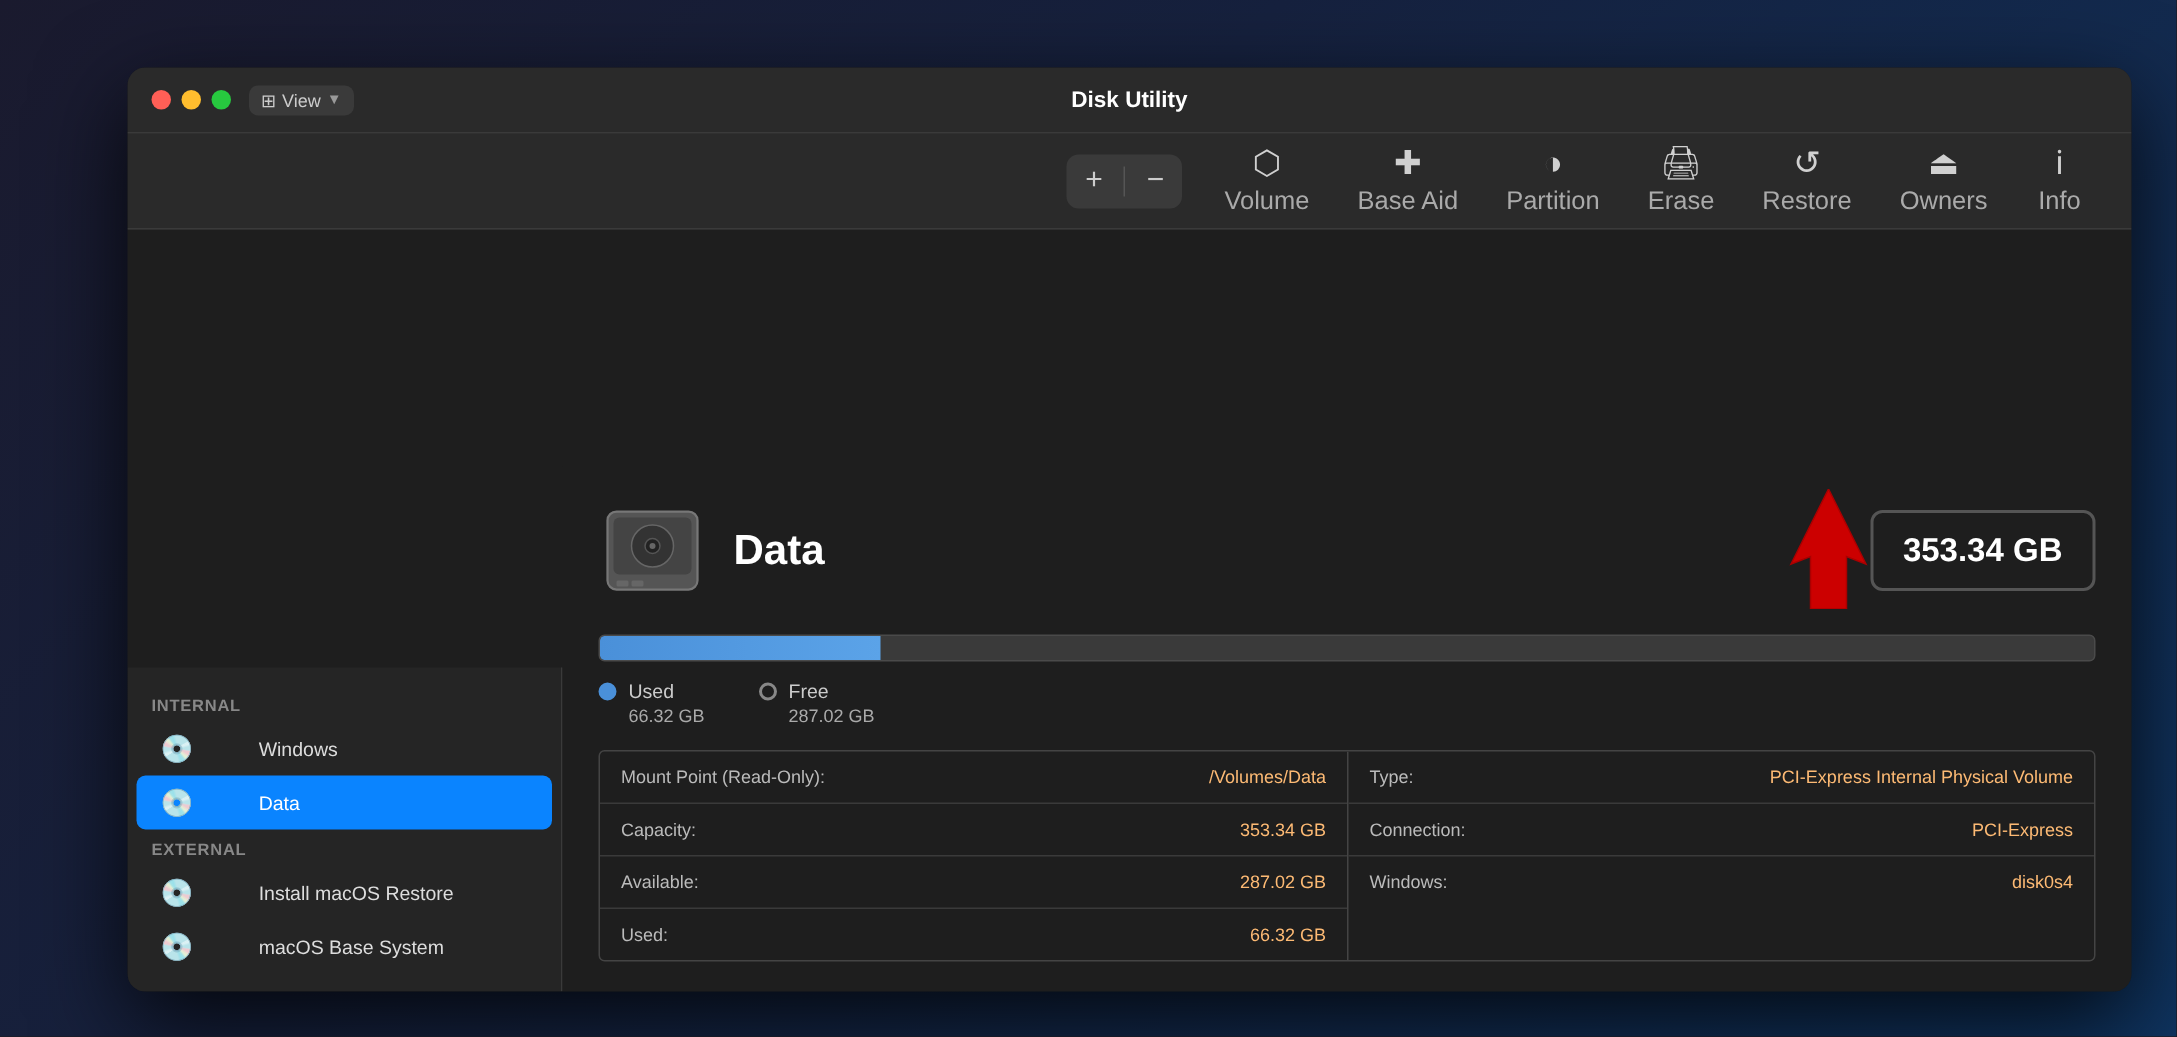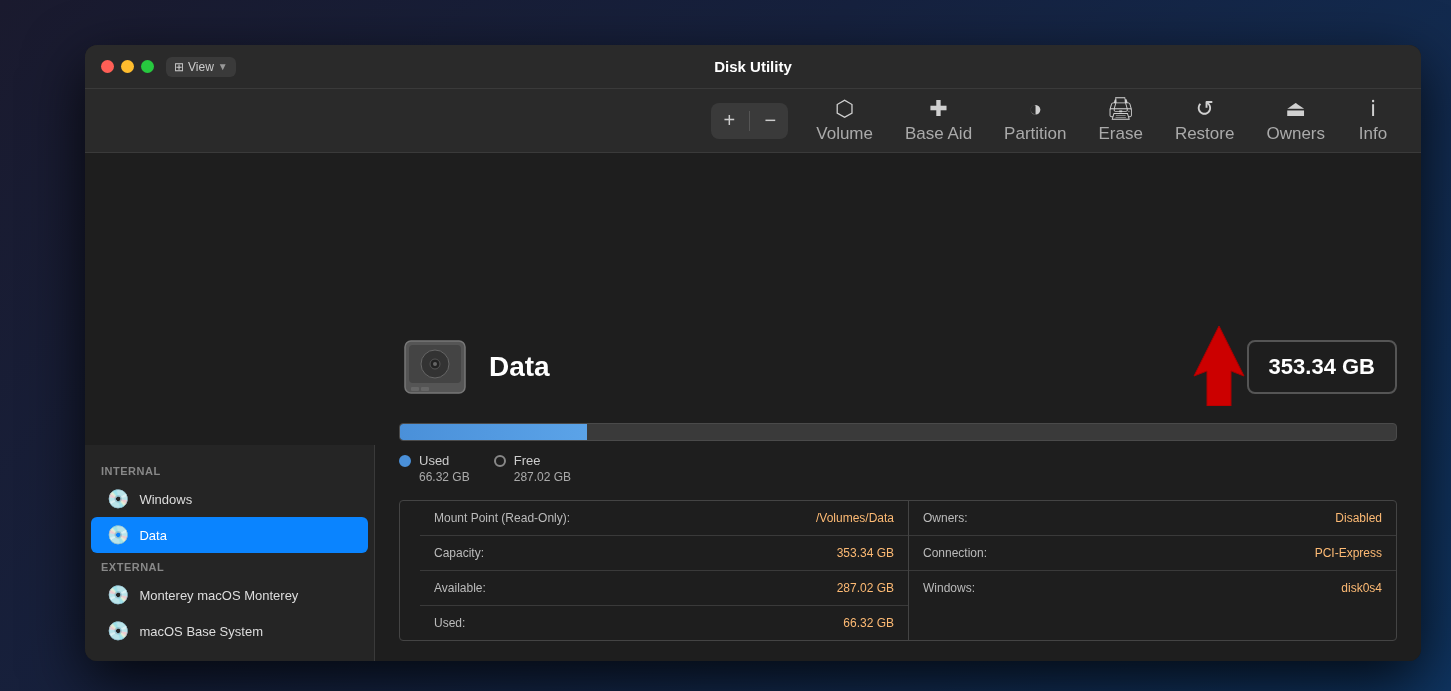--- a/index.html
+++ b/index.html
@@ -185,20 +185,21 @@
 
     .sidebar-item .disk-icon {
       font-size: 18px;
       color: #ccc;
     }
     .sidebar-item.active .disk-icon { color: #fff; }
 
     .sidebar-item .item-label {
       font-size: 13px;
       color: #ddd;
+      margin-left: 33px;
     }
     .sidebar-item.active .item-label { color: #fff; font-weight: 500; }
 
     
     .main-panel {
       flex: 1;
       background: #1e1e1e;
       padding: 20px 24px;
       overflow-y: auto;
     }
@@ -265,21 +266,21 @@
     }
 
     .storage-bar-used {
       height: 100%;
       background: linear-gradient(90deg, #4a90d9, #5ba3e8);
       border-radius: 3px 0 0 3px;
     }
 
     .storage-legend {
       display: flex;
-      gap: 24px;
+      gap: 36px;
     }
 
     .legend-item {
       display: flex;
       align-items: flex-start;
       gap: 8px;
     }
 
     .legend-dot {
       width: 12px;
@@ -296,21 +297,20 @@
     .legend-value { color: #aaa; font-size: 12px; margin-top: 2px; }
 
     
     .info-table {
       display: grid;
       grid-template-columns: 1fr 1fr;
       gap: 0;
       border: 1px solid #444;
       border-radius: 4px;
       overflow: hidden;
-      padding-left: 20px;
     }
 
     .info-left, .info-right {
       display: flex;
       flex-direction: column;
     }
 
     .info-right {
       border-left: 1px solid #444;
     }
@@ -418,21 +418,21 @@
 
       <div class="sidebar-item active">
         <span class="disk-icon">💿</span>
         <span class="item-label">Data</span>
       </div>
 
       <div class="sidebar-section-label">External</div>
 
       <div class="sidebar-item">
         <span class="disk-icon">💿</span>
-        <span class="item-label">Monterey macOS Monterey</span>
+        <span class="item-label">Install macOS Restore</span>
       </div>
 
 
       <div class="sidebar-item">
         <span class="disk-icon">💿</span>
         <span class="item-label">macOS Base System</span>
       </div>
 
     </div>
 
@@ -499,22 +499,22 @@
             <span class="info-key">Available:</span>
             <span class="info-val">287.02 GB</span>
           </div>
           <div class="info-row">
             <span class="info-key">Used:</span>
             <span class="info-val">66.32 GB</span>
           </div>
         </div>
         <div class="info-right">
           <div class="info-row">
-            <span class="info-key">Owners:</span>
-            <span class="info-val">Disabled</span>
+            <span class="info-key">Type:</span>
+            <span class="info-val">PCI-Express Internal Physical Volume</span>
           </div>
           <div class="info-row">
             <span class="info-key">Connection:</span>
             <span class="info-val">PCI-Express</span>
           </div>
           <div class="info-row">
             <span class="info-key">Windows:</span>
             <span class="info-val">disk0s4</span>
           </div>
         </div>

